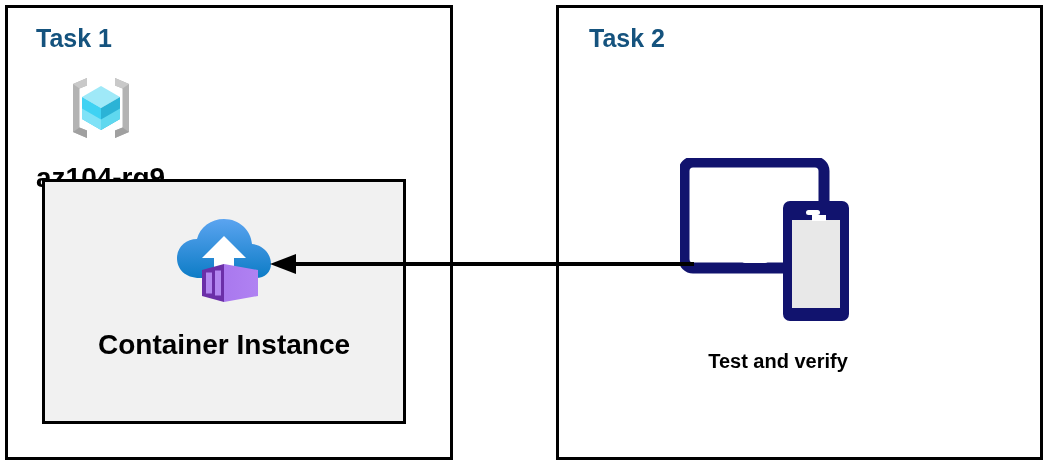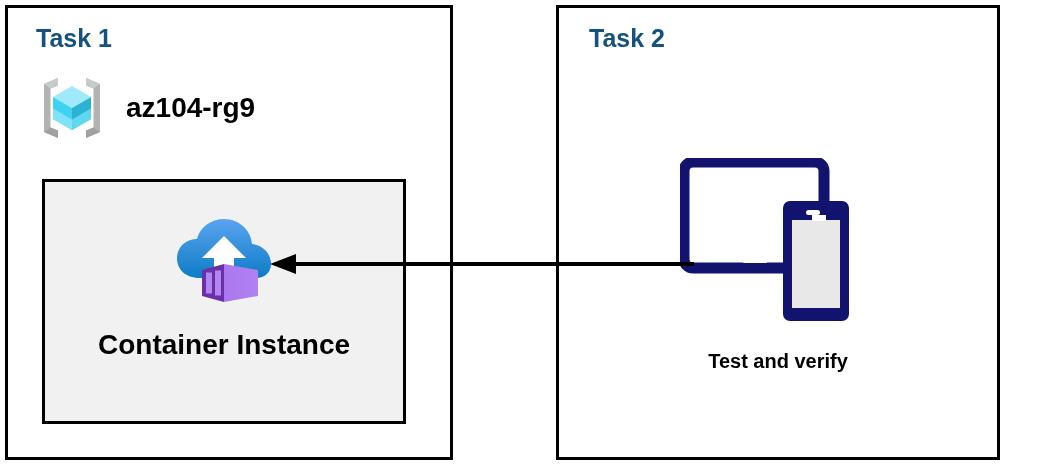--- a/index.html
+++ b/index.html
@@ -32,21 +32,21 @@
   }
   #panel-task1 {
     left: 5px;
     top: 5px;
     width: 448px;
     height: 455px;
   }
   #panel-task2 {
     left: 556px;
     top: 5px;
-    width: 444px;
+    width: 487px;
     height: 455px;
   }
 
   .task-title {
     position: absolute;
     font-size: 25px;
     font-weight: bold;
     color: #15537e;
     letter-spacing: 0px;
     white-space: nowrap;
@@ -55,20 +55,21 @@
   #title-task2 { left: 30px; top: 16px; }
 
   
   #resource-group-row {
     position: absolute;
     left: 28px;
     top: 64px;
     display: flex;
     align-items: center;
     gap: 18px;
+    flex-direction: column;
   }
   #resource-group-icon {
     width: 72px;
     height: 72px;
     display: block;
   }
   #resource-group-name {
     font-size: 28px;
     font-weight: bold;
     color: #000000;

